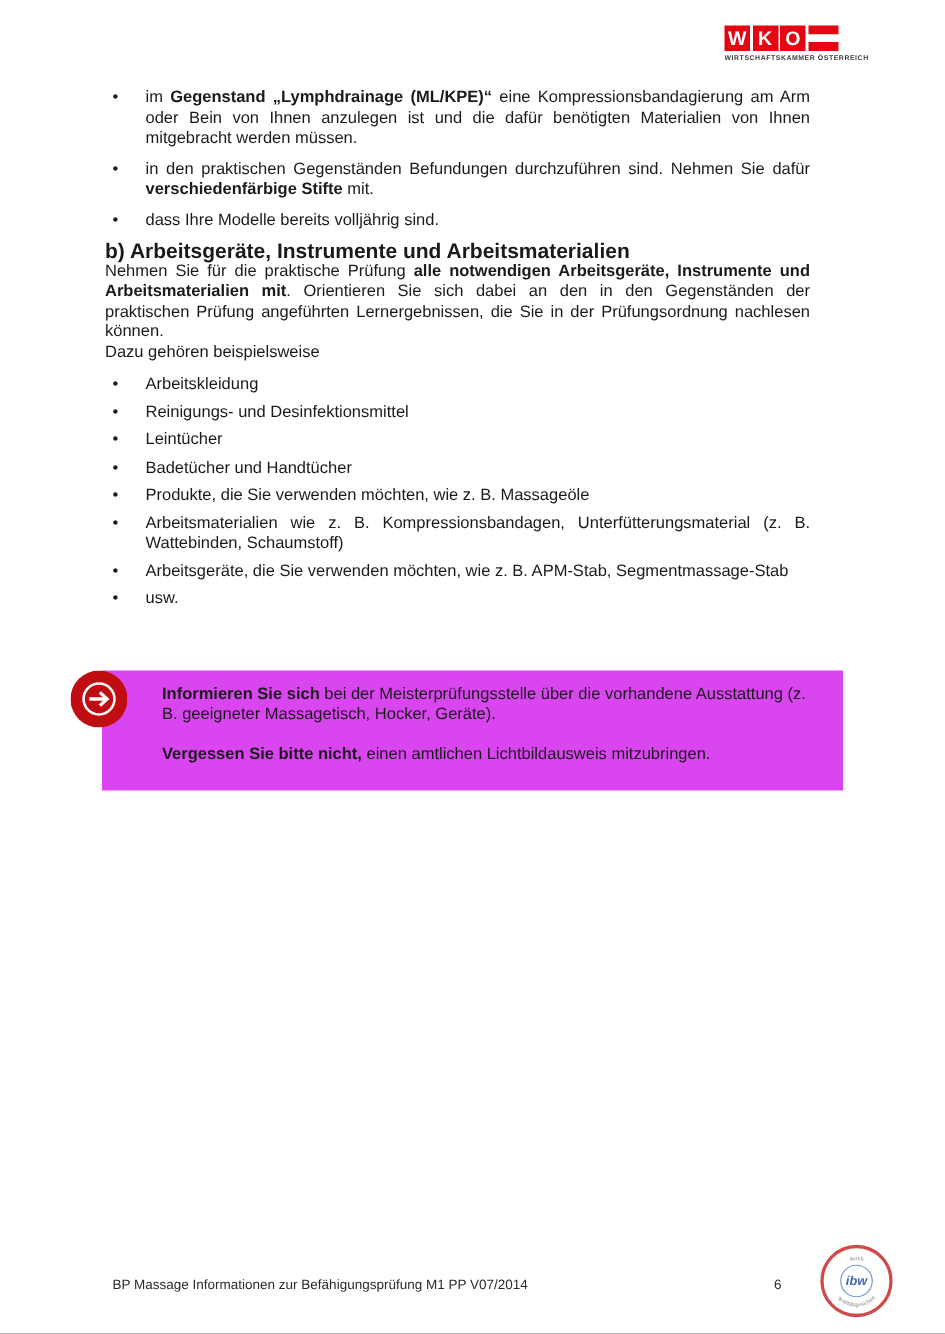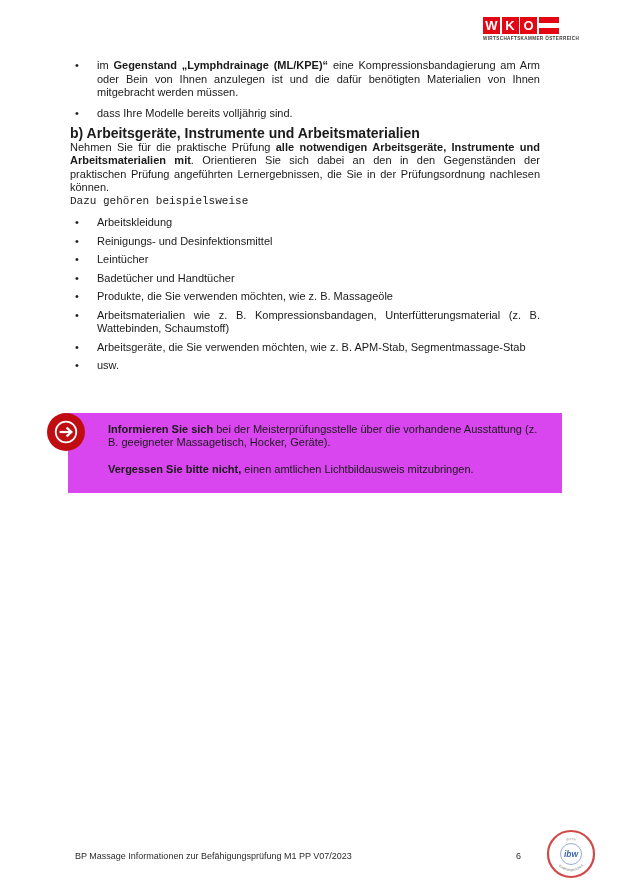--- a/index.html
+++ b/index.html
@@ -26,21 +26,21 @@
     position:absolute;top:0;left:0;width:630px;box-sizing:border-box;
     padding:59px 90px 0 70px;font-size:11px;line-height:13.5px;
   }
   .content p,.content h2{margin:0;}
   .bullet-row{display:flex;margin:0 0 7px 0;}
   .bullet-row .marker{flex:0 0 27px;box-sizing:border-box;padding-left:5px;}
   .bullet-row .marker::before{content:"\2022";}
   .bullet-row .btext{flex:1;text-align:justify;}
   .section-heading{font-size:14px;font-weight:bold;margin:28px 0 0 0;}
   .para{text-align:justify;margin-top:17px;}
-  .list-intro{margin-top:15px;font-family:Liberation Mono, monospace;}
+  .list-intro{margin-top:15px;}
   .item-list{margin-top:8px;}
   .item-list .bullet-row{margin-bottom:5px;}
   
   .info-box{
     position:relative;margin:40px 0 0 -2px;width:494px;box-sizing:border-box;
     background:#d946ef;padding:10px 20px 13px 40px;min-height:80px;
     text-align:left;
   }
   .info-box p{margin:0;}
   .info-box .p2{margin-top:13px;}
@@ -68,20 +68,24 @@
       </span>
     </div>
     <div class="wko-sub">WIRTSCHAFTSKAMMER ÖSTERREICH</div>
   </div>
 
   <div class="content">
 
     <div class="bullet-row">
       <span class="marker"></span>
       <span class="btext"><span>im </span><b>Gegenstand „Lymphdrainage (ML/KPE)“</b><span> eine Kompressionsbandagierung am Arm oder Bein von Ihnen anzulegen ist und die dafür benötigten Materialien von Ihnen mitgebracht werden müssen.</span></span>
+    </div>
+    <div class="bullet-row">
+      <span class="marker"></span>
+      <span class="btext"><span>in den praktischen Gegenständen Befundungen durchzuführen sind. Nehmen Sie dafür </span><b>verschiedenfärbige Stifte</b><span> mit.</span></span>
     </div>
     <div class="bullet-row">
       <span class="marker"></span>
       <span class="btext"><span>dass Ihre Modelle bereits volljährig sind.</span><b></b><span></span></span>
     </div>
 
     <h2 class="section-heading">b) Arbeitsgeräte, Instrumente und Arbeitsmaterialien</h2>
 
     <p class="para"><span>Nehmen Sie für die praktische Prüfung </span><b>alle notwendigen Arbeitsgeräte, Instrumente und Arbeitsmaterialien mit</b><span>. Orientieren Sie sich dabei an den in den Gegenständen der praktischen Prüfung angeführten Lernergebnissen, die Sie in der Prüfungsordnung nachlesen können.</span></p>
 
@@ -128,21 +132,21 @@
         <circle cx="19" cy="19" r="10.3" fill="none" stroke="#ffffff" stroke-width="1.7"></circle>
         <path d="M12.6 19 H 23.6" stroke="#ffffff" stroke-width="2.2" fill="none"></path>
         <path d="M19.6 14.6 L 24.4 19 L 19.6 23.4" stroke="#ffffff" stroke-width="2.2" fill="none"></path>
       </svg>
       <p class="p1"><b>Informieren Sie sich</b><span> bei der Meisterprüfungsstelle über die vorhandene Ausstattung (z. B. geeigneter Massagetisch, Hocker, Geräte).</span></p>
       <p class="p2"><b>Vergessen Sie bitte nicht,</b><span> einen amtlichen Lichtbildausweis mitzubringen.</span></p>
     </aside>
 
   </div>
 
-  <div class="footer-doc">BP Massage Informationen zur Befähigungsprüfung M1 PP V07/2023</div>
+  <div class="footer-doc">BP Massage Informationen zur Befähigungsprüfung M1 PP V07/2014</div>
   <div class="footer-page">6</div>
 
   <svg class="ibw-seal" viewBox="0 0 50 50" xmlns="http://www.w3.org/2000/svg">
     <defs>
       <path id="sealTop" d="M 11,25 A 14,14 0 0 1 39,25"></path>
       <path id="sealBottom" d="M 8,25 A 17,17 0 0 0 42,25"></path>
     </defs>
     <circle cx="25" cy="25" r="23" fill="#ffffff" stroke="#D04A4A" stroke-width="2.2"></circle>
     <circle cx="25" cy="25" r="10.5" fill="none" stroke="#7A98C9" stroke-width="0.8"></circle>
     <text font-size="3.6" fill="#8a8a8a" font-family="Liberation Sans, sans-serif">

